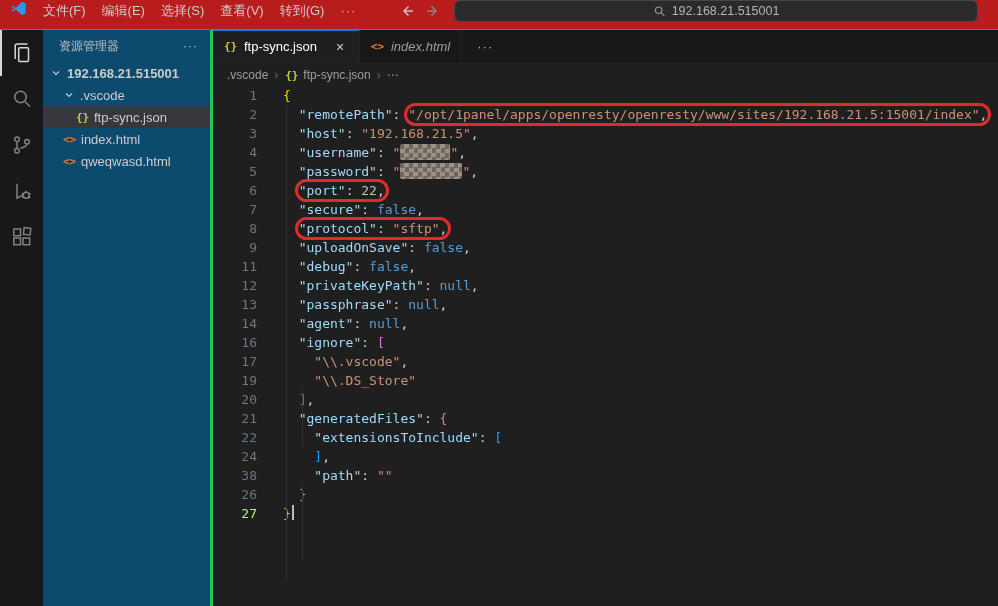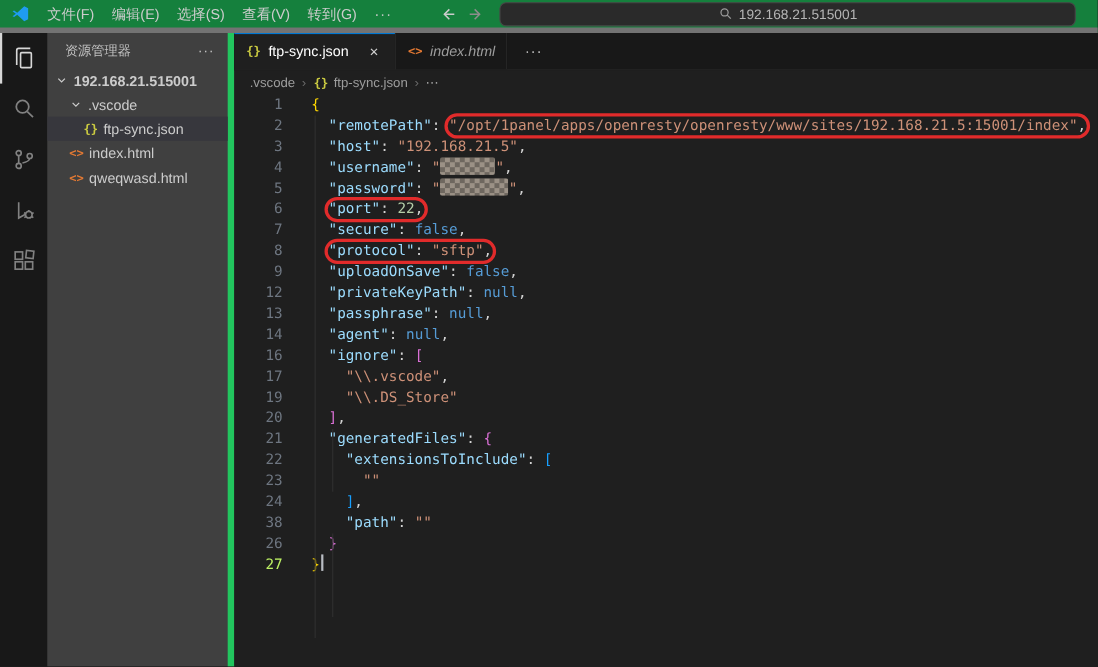--- a/index.html
+++ b/index.html
@@ -1,41 +1,41 @@
 <!DOCTYPE html>
 <html><head>
 <meta charset="utf-8">
 <style>
   *{margin:0;padding:0;box-sizing:border-box}
   html,body{width:998px;height:606px;overflow:hidden;background:#1f1f1f}
   body{font-family:"Liberation Sans",sans-serif;font-size:13px;color:#cccccc}
   .window{width:998px;height:606px;display:flex;flex-direction:column}
 
   
-  .titlebar{flex:0 0 30px;height:30px;background:#15803d;border-bottom:5px solid #737373;
-            display:flex;align-items:center;padding:0 20px 0 10px}
+  .titlebar{flex:0 0 30px;height:30px;background:#b91c1c;border-bottom:1px solid #737373;
+            display:flex;padding:0 20px 0 10px}
   .logo{display:flex;margin-right:8px}
   .menubar{display:flex}
   .menu-item{padding:0 8px;height:22px;line-height:22px;border-radius:5px;color:#cccccc;font-size:13px;white-space:nowrap;cursor:default}
   .menu-overflow{padding:0 8px;color:#cccccc;letter-spacing:1px;cursor:pointer}
   .tb-spacer{flex:1}
   .nav-arrow{width:26px;height:22px;background:none;border:none;color:#cccccc;display:flex;align-items:center;justify-content:center;border-radius:5px;cursor:pointer}
   .nav-arrow.fwd{color:#8d8d8d}
   .command-center{width:524px;height:22px;margin-left:8px;background:#2a2a2a;border:1px solid #474747;border-radius:6px;
                   display:flex;align-items:center;justify-content:center;gap:6px;color:#b5b5b5;font-size:12.5px;cursor:pointer}
   .command-center svg{color:#9a9a9a}
 
   
   .main{flex:1;display:flex;min-height:0}
   .activitybar{width:43px;background:#181818;display:flex;flex-direction:column}
   .ab-item{height:46px;display:flex;align-items:center;justify-content:center;color:#818181;
            border-left:2px solid transparent;border-right:2px solid transparent;cursor:pointer}
   .ab-item.active{color:#d7d7d7;border-left-color:#d7d7d7}
 
-  .sidebar{width:170px;background:#404040;border-right:6px solid #22c55e;display:flex;flex-direction:column}
+  .sidebar{width:170px;background:#0c4a6e;border-right:3px solid #22c55e;display:flex;flex-direction:column}
   .sb-header{height:32px;display:flex;align-items:center;justify-content:space-between;padding:0 12px 0 16px;color:#c2c2c2;font-size:12px}
   .sb-actions{letter-spacing:1px;color:#cccccc;cursor:pointer}
   .tree-row{height:22px;display:flex;align-items:center;gap:4px;color:#cccccc;white-space:nowrap;cursor:pointer;font-size:13px}
   .tree-row.selected{background:#37373d}
   .tree-row.root{font-weight:bold}
   .chevron{display:flex;width:14px;justify-content:center;color:#cccccc}
   .file-icon{font-family:"DejaVu Sans Mono",monospace;font-size:11px;font-weight:bold;width:15px;text-align:center;flex:0 0 15px}
   .icon-json{color:#cbcb41}
   .icon-html{color:#e37933}
 
@@ -235,30 +235,30 @@
       <div class="code" id="code">
           <div class="code-line"><span class="ln">1</span><span class="lc"><span class="tok-b1">{</span></span></div>
           <div class="code-line"><span class="ln">2</span><span class="lc"><span class="tok-p">  </span><span class="tok-key">"remotePath"</span><span class="tok-p">: </span><span class="annotate"><span class="tok-str">"/opt/1panel/apps/openresty/openresty/www/sites/192.168.21.5:15001/index"</span><span class="tok-p">,</span></span></span></div>
           <div class="code-line"><span class="ln">3</span><span class="lc"><span class="tok-p">  </span><span class="tok-key">"host"</span><span class="tok-p">: </span><span class="tok-str">"192.168.21.5"</span><span class="tok-p">,</span></span></div>
           <div class="code-line"><span class="ln">4</span><span class="lc"><span class="tok-p">  </span><span class="tok-key">"username"</span><span class="tok-p">: </span><span class="tok-str">"</span><span class="redact" style="width: 50px;"></span><span class="tok-str">"</span><span class="tok-p">,</span></span></div>
           <div class="code-line"><span class="ln">5</span><span class="lc"><span class="tok-p">  </span><span class="tok-key">"password"</span><span class="tok-p">: </span><span class="tok-str">"</span><span class="redact" style="width: 62px;"></span><span class="tok-str">"</span><span class="tok-p">,</span></span></div>
           <div class="code-line"><span class="ln">6</span><span class="lc"><span class="tok-p">  </span><span class="annotate"><span class="tok-key">"port"</span><span class="tok-p">: </span><span class="tok-num">22</span><span class="tok-p">,</span></span></span></div>
           <div class="code-line"><span class="ln">7</span><span class="lc"><span class="tok-p">  </span><span class="tok-key">"secure"</span><span class="tok-p">: </span><span class="tok-kw">false</span><span class="tok-p">,</span></span></div>
           <div class="code-line"><span class="ln">8</span><span class="lc"><span class="tok-p">  </span><span class="annotate"><span class="tok-key">"protocol"</span><span class="tok-p">: </span><span class="tok-str">"sftp"</span><span class="tok-p">,</span></span></span></div>
           <div class="code-line"><span class="ln">9</span><span class="lc"><span class="tok-p">  </span><span class="tok-key">"uploadOnSave"</span><span class="tok-p">: </span><span class="tok-kw">false</span><span class="tok-p">,</span></span></div>
+          <div class="code-line"><span class="ln">11</span><span class="lc"><span class="tok-p">  </span><span class="tok-key">"debug"</span><span class="tok-p">: </span><span class="tok-kw">false</span><span class="tok-p">,</span></span></div>
           <div class="code-line"><span class="ln">12</span><span class="lc"><span class="tok-p">  </span><span class="tok-key">"privateKeyPath"</span><span class="tok-p">: </span><span class="tok-kw">null</span><span class="tok-p">,</span></span></div>
           <div class="code-line"><span class="ln">13</span><span class="lc"><span class="tok-p">  </span><span class="tok-key">"passphrase"</span><span class="tok-p">: </span><span class="tok-kw">null</span><span class="tok-p">,</span></span></div>
           <div class="code-line"><span class="ln">14</span><span class="lc"><span class="tok-p">  </span><span class="tok-key">"agent"</span><span class="tok-p">: </span><span class="tok-kw">null</span><span class="tok-p">,</span></span></div>
           <div class="code-line"><span class="ln">16</span><span class="lc"><span class="tok-p">  </span><span class="tok-key">"ignore"</span><span class="tok-p">: </span><span class="tok-b2">[</span></span></div>
           <div class="code-line"><span class="ln">17</span><span class="lc"><span class="tok-p">    </span><span class="tok-str">"\\.vscode"</span><span class="tok-p">,</span></span></div>
           <div class="code-line"><span class="ln">19</span><span class="lc"><span class="tok-p">    </span><span class="tok-str">"\\.DS_Store"</span></span></div>
           <div class="code-line"><span class="ln">20</span><span class="lc"><span class="tok-p">  </span><span class="tok-b2">]</span><span class="tok-p">,</span></span></div>
           <div class="code-line"><span class="ln">21</span><span class="lc"><span class="tok-p">  </span><span class="tok-key">"generatedFiles"</span><span class="tok-p">: </span><span class="tok-b2">{</span></span></div>
           <div class="code-line"><span class="ln">22</span><span class="lc"><span class="tok-p">    </span><span class="tok-key">"extensionsToInclude"</span><span class="tok-p">: </span><span class="tok-b3">[</span></span></div>
-          <div class="code-line"><span class="ln">23</span><span class="lc"><span class="tok-p">      </span><span class="tok-str">""</span></span></div>
           <div class="code-line"><span class="ln">24</span><span class="lc"><span class="tok-p">    </span><span class="tok-b3">]</span><span class="tok-p">,</span></span></div>
           <div class="code-line"><span class="ln">38</span><span class="lc"><span class="tok-p">    </span><span class="tok-key">"path"</span><span class="tok-p">: </span><span class="tok-str">""</span></span></div>
           <div class="code-line"><span class="ln">26</span><span class="lc"><span class="tok-p">  </span><span class="tok-b2">}</span></span></div>
           <div class="code-line"><span class="ln active">27</span><span class="lc"><span class="tok-b1">}</span><span class="cursor"></span></span></div>
           <div class="iguide" style="left: 73px; top: 19px; height: 475px;"></div>
           <div class="iguide" style="left: 88.666px; top: 304px; height: 57px;"></div>
           <div class="iguide" style="left: 88.666px; top: 399px; height: 76px;"></div>
         </div>
     </section>
 

